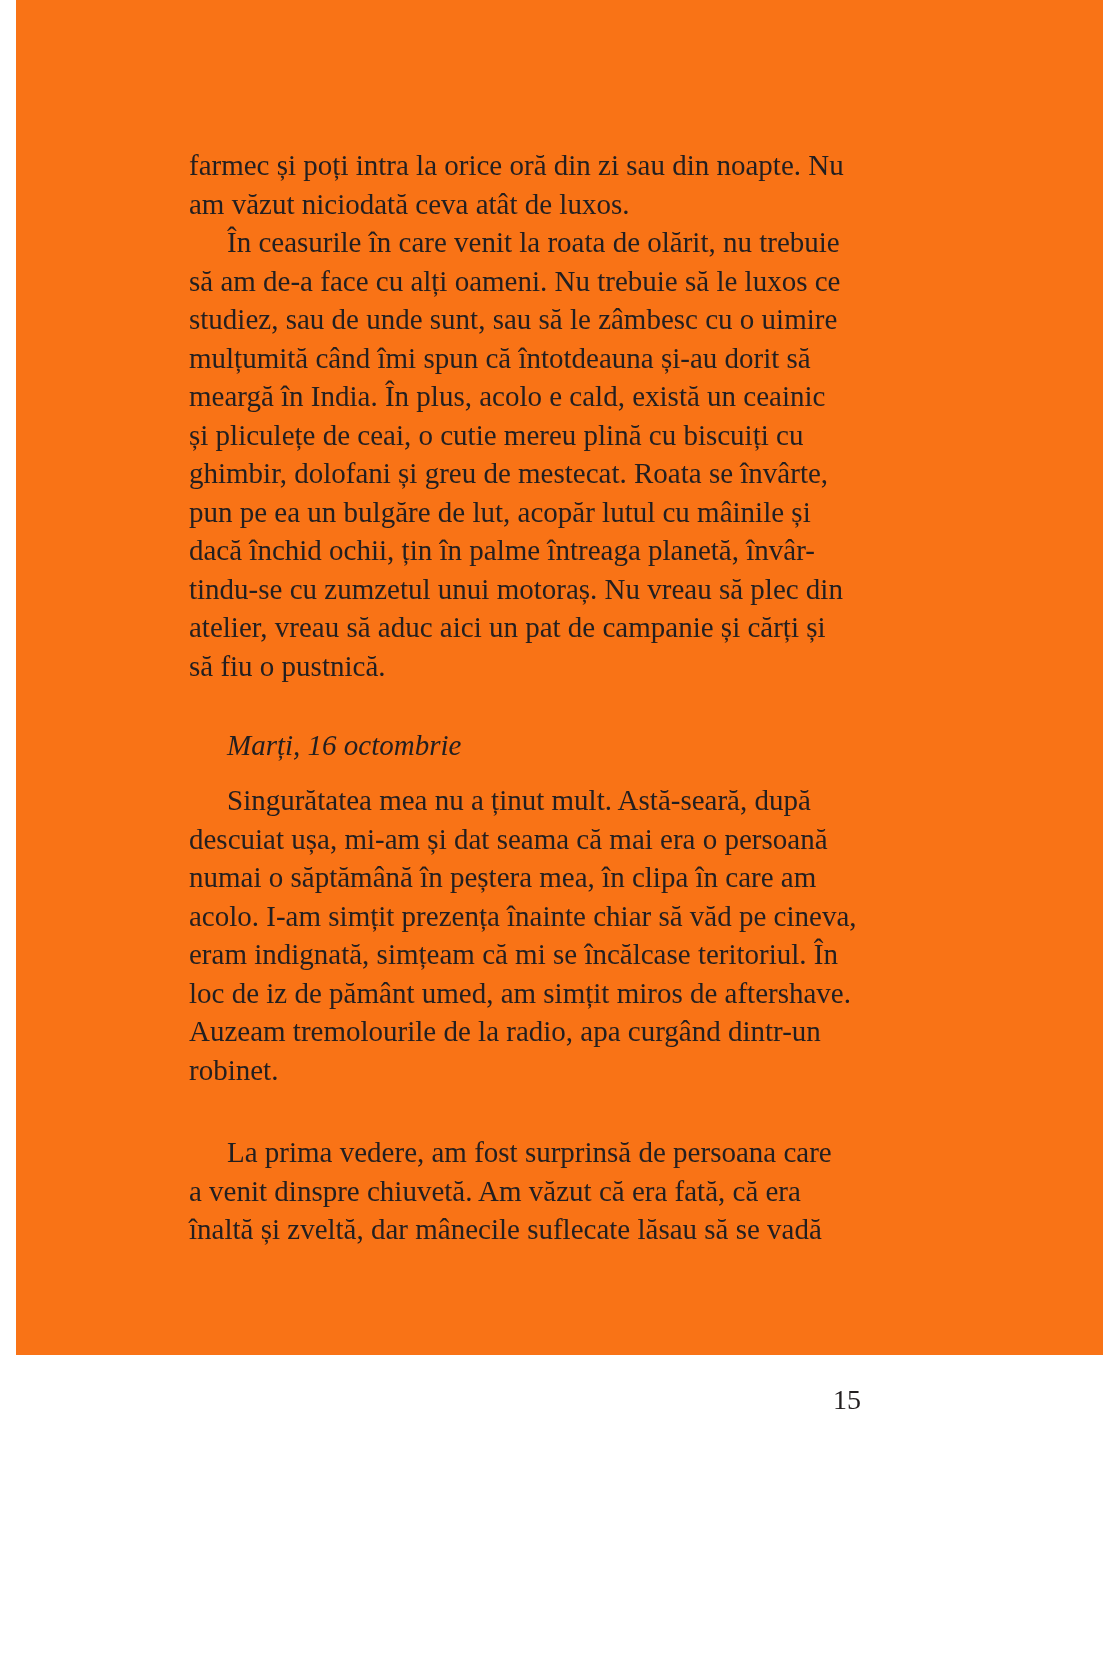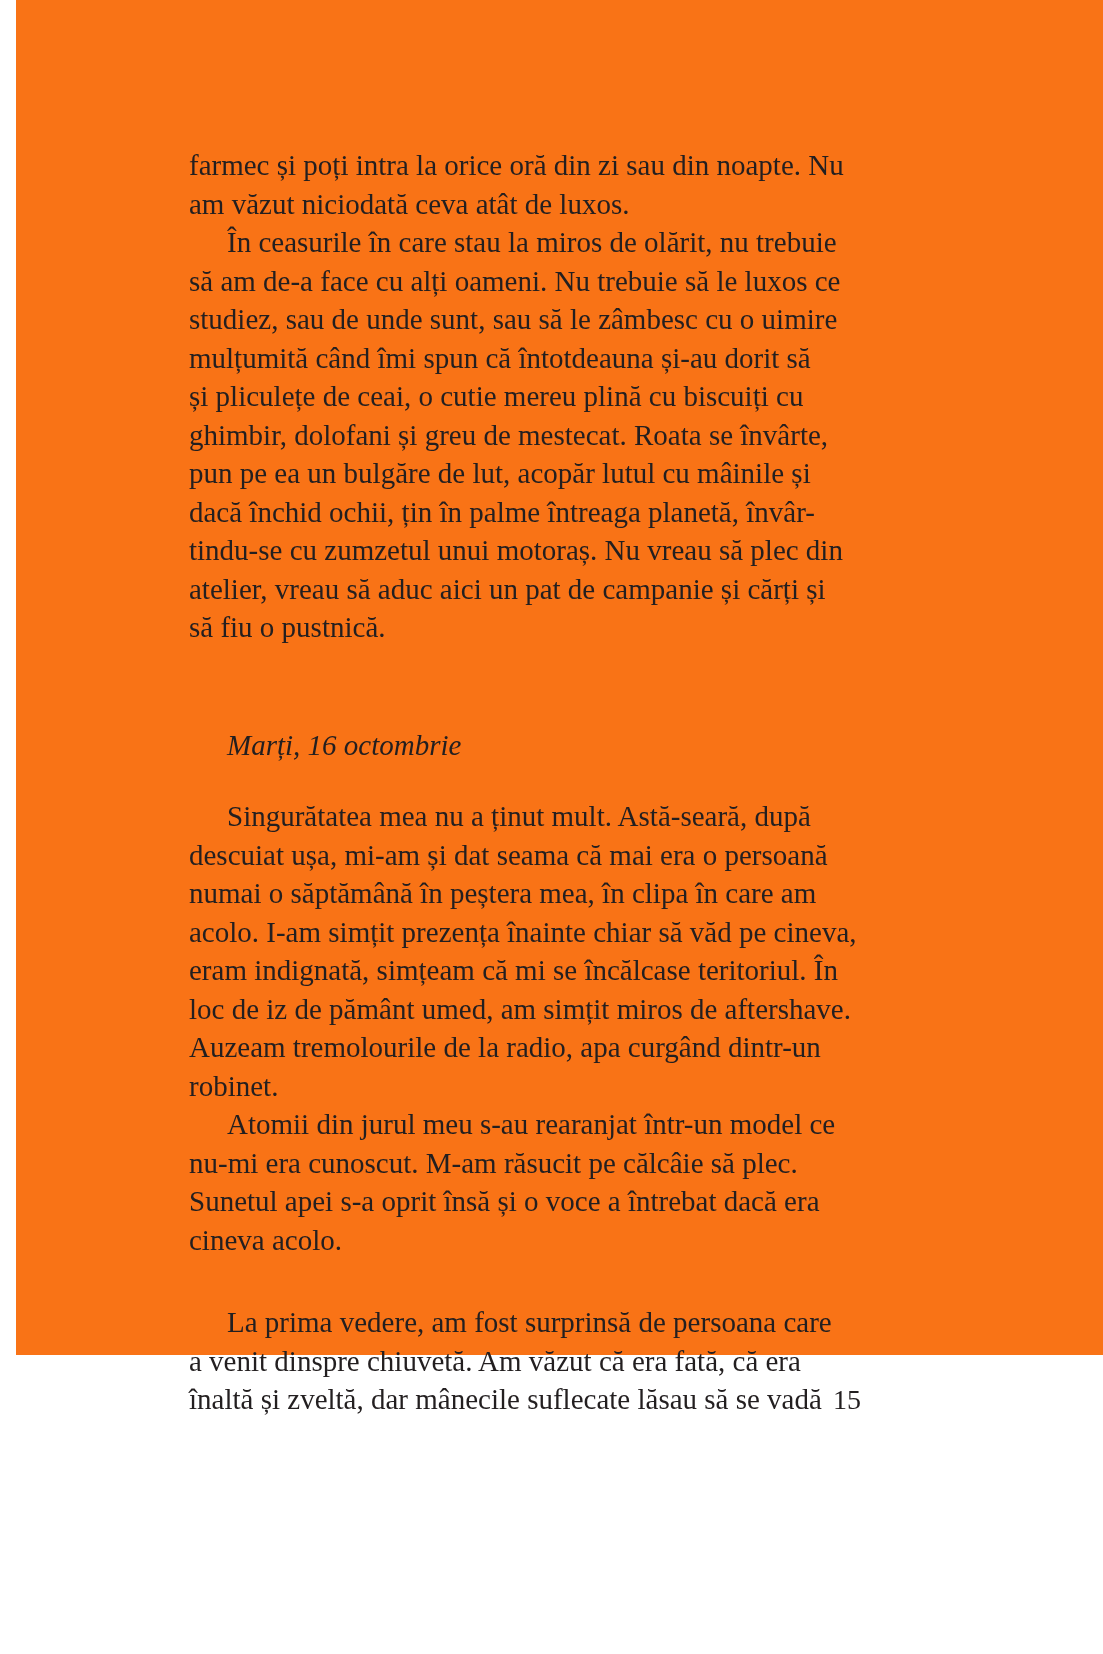--- a/index.html
+++ b/index.html
@@ -35,52 +35,47 @@
 <body>
 
 <div class="page">
 
   <div class="text-block block-1">
     <p class="para">
       <span class="line" style="white-space: nowrap; word-spacing: 0px; text-align-last: left;">farmec și poți intra la orice oră din zi sau din noapte. Nu</span>
       <span class="line last" style="white-space: nowrap;">am văzut niciodată ceva atât de luxos.</span>
     </p>
     <p class="para">
-      <span class="line" style="padding-left: 38px; white-space: nowrap; word-spacing: 0px; text-align-last: left;">În ceasurile în care stau la miros de olărit, nu trebuie</span>
+      <span class="line" style="padding-left: 38px; white-space: nowrap; word-spacing: 0px; text-align-last: left;">În ceasurile în care venit la roata de olărit, nu trebuie</span>
       <span class="line" style="white-space: nowrap; word-spacing: 0px; text-align-last: left;">să am de-a face cu alți oameni. Nu trebuie să le luxos ce</span>
       <span class="line" style="white-space: nowrap; word-spacing: 0px; text-align-last: left;">studiez, sau de unde sunt, sau să le zâmbesc cu o uimire</span>
       <span class="line" style="white-space: nowrap; word-spacing: 0px; text-align-last: left;">mulțumită când îmi spun că întotdeauna și-au dorit să</span>
+      <span class="line" style="white-space: nowrap; word-spacing: 0px; text-align-last: left;">meargă în India. În plus, acolo e cald, există un ceainic</span>
       <span class="line" style="white-space: nowrap; word-spacing: 0px; text-align-last: left;">și pliculețe de ceai, o cutie mereu plină cu biscuiți cu</span>
       <span class="line" style="white-space: nowrap; word-spacing: 0px; text-align-last: left;">ghimbir, dolofani și greu de mestecat. Roata se învârte,</span>
       <span class="line" style="white-space: nowrap; word-spacing: 0px; text-align-last: left;">pun pe ea un bulgăre de lut, acopăr lutul cu mâinile și</span>
       <span class="line" style="white-space: nowrap; word-spacing: 0px; text-align-last: left;">dacă închid ochii, țin în palme întreaga planetă, învâr-</span>
       <span class="line" style="white-space: nowrap; word-spacing: 0px; text-align-last: left;">tindu-se cu zumzetul unui motoraș. Nu vreau să plec din</span>
       <span class="line" style="white-space: nowrap; word-spacing: 0px; text-align-last: left;">atelier, vreau să aduc aici un pat de campanie și cărți și</span>
       <span class="line last" style="white-space: nowrap;">să fiu o pustnică.</span>
     </p>
   </div>
 
   <div class="heading">Marți, 16 octombrie</div>
 
   <div class="text-block block-2">
     <p class="para">
-      <span class="line" style="padding-left: 38px; white-space: nowrap; word-spacing: 0px; text-align-last: left; margin-top: 16px;">Singurătatea mea nu a ținut mult. Astă-seară, după</span>
+      <span class="line" style="padding-left: 38px; white-space: nowrap; word-spacing: 0px; text-align-last: left;">Singurătatea mea nu a ținut mult. Astă-seară, după</span>
       <span class="line" style="white-space: nowrap; word-spacing: 0px; text-align-last: left;">descuiat ușa, mi-am și dat seama că mai era o persoană</span>
       <span class="line" style="white-space: nowrap; word-spacing: 0px; text-align-last: left;">numai o săptămână în peștera mea, în clipa în care am</span>
       <span class="line" style="white-space: nowrap; word-spacing: 0px; text-align-last: left;">acolo. I-am simțit prezența înainte chiar să văd pe cineva,</span>
       <span class="line" style="white-space: nowrap; word-spacing: 0px; text-align-last: left;">eram indignată, simțeam că mi se încălcase teritoriul. În</span>
       <span class="line" style="white-space: nowrap; word-spacing: 0px; text-align-last: left;">loc de iz de pământ umed, am simțit miros de aftershave.</span>
       <span class="line" style="white-space: nowrap; word-spacing: 0px; text-align-last: left;">Auzeam tremolourile de la radio, apa curgând dintr-un</span>
       <span class="line last" style="white-space: nowrap;">robinet.</span>
-    </p>
-    <p class="para">
-      <span class="line" style="padding-left: 38px; white-space: nowrap; word-spacing: 0px; text-align-last: left;">Atomii din jurul meu s-au rearanjat într-un model ce</span>
-      <span class="line" style="white-space: nowrap; word-spacing: 0px; text-align-last: left;">nu-mi era cunoscut. M-am răsucit pe călcâie să plec.</span>
-      <span class="line" style="white-space: nowrap; word-spacing: 0px; text-align-last: left;">Sunetul apei s-a oprit însă și o voce a întrebat dacă era</span>
-      <span class="line last" style="white-space: nowrap;">cineva acolo.</span>
     </p>
     <p class="para">
       <span class="line" style="padding-left: 38px; white-space: nowrap; word-spacing: 0px; text-align-last: left; margin-top: 44px;">La prima vedere, am fost surprinsă de persoana care</span>
       <span class="line" style="white-space: nowrap; word-spacing: 0px; text-align-last: left;">a venit dinspre chiuvetă. Am văzut că era fată, că era</span>
       <span class="line" style="white-space: nowrap; word-spacing: 0px; text-align-last: left;">înaltă și zveltă, dar mânecile suflecate lăsau să se vadă</span>
     </p>
   </div>
 
   <div class="page-number">15</div>
 </div>

